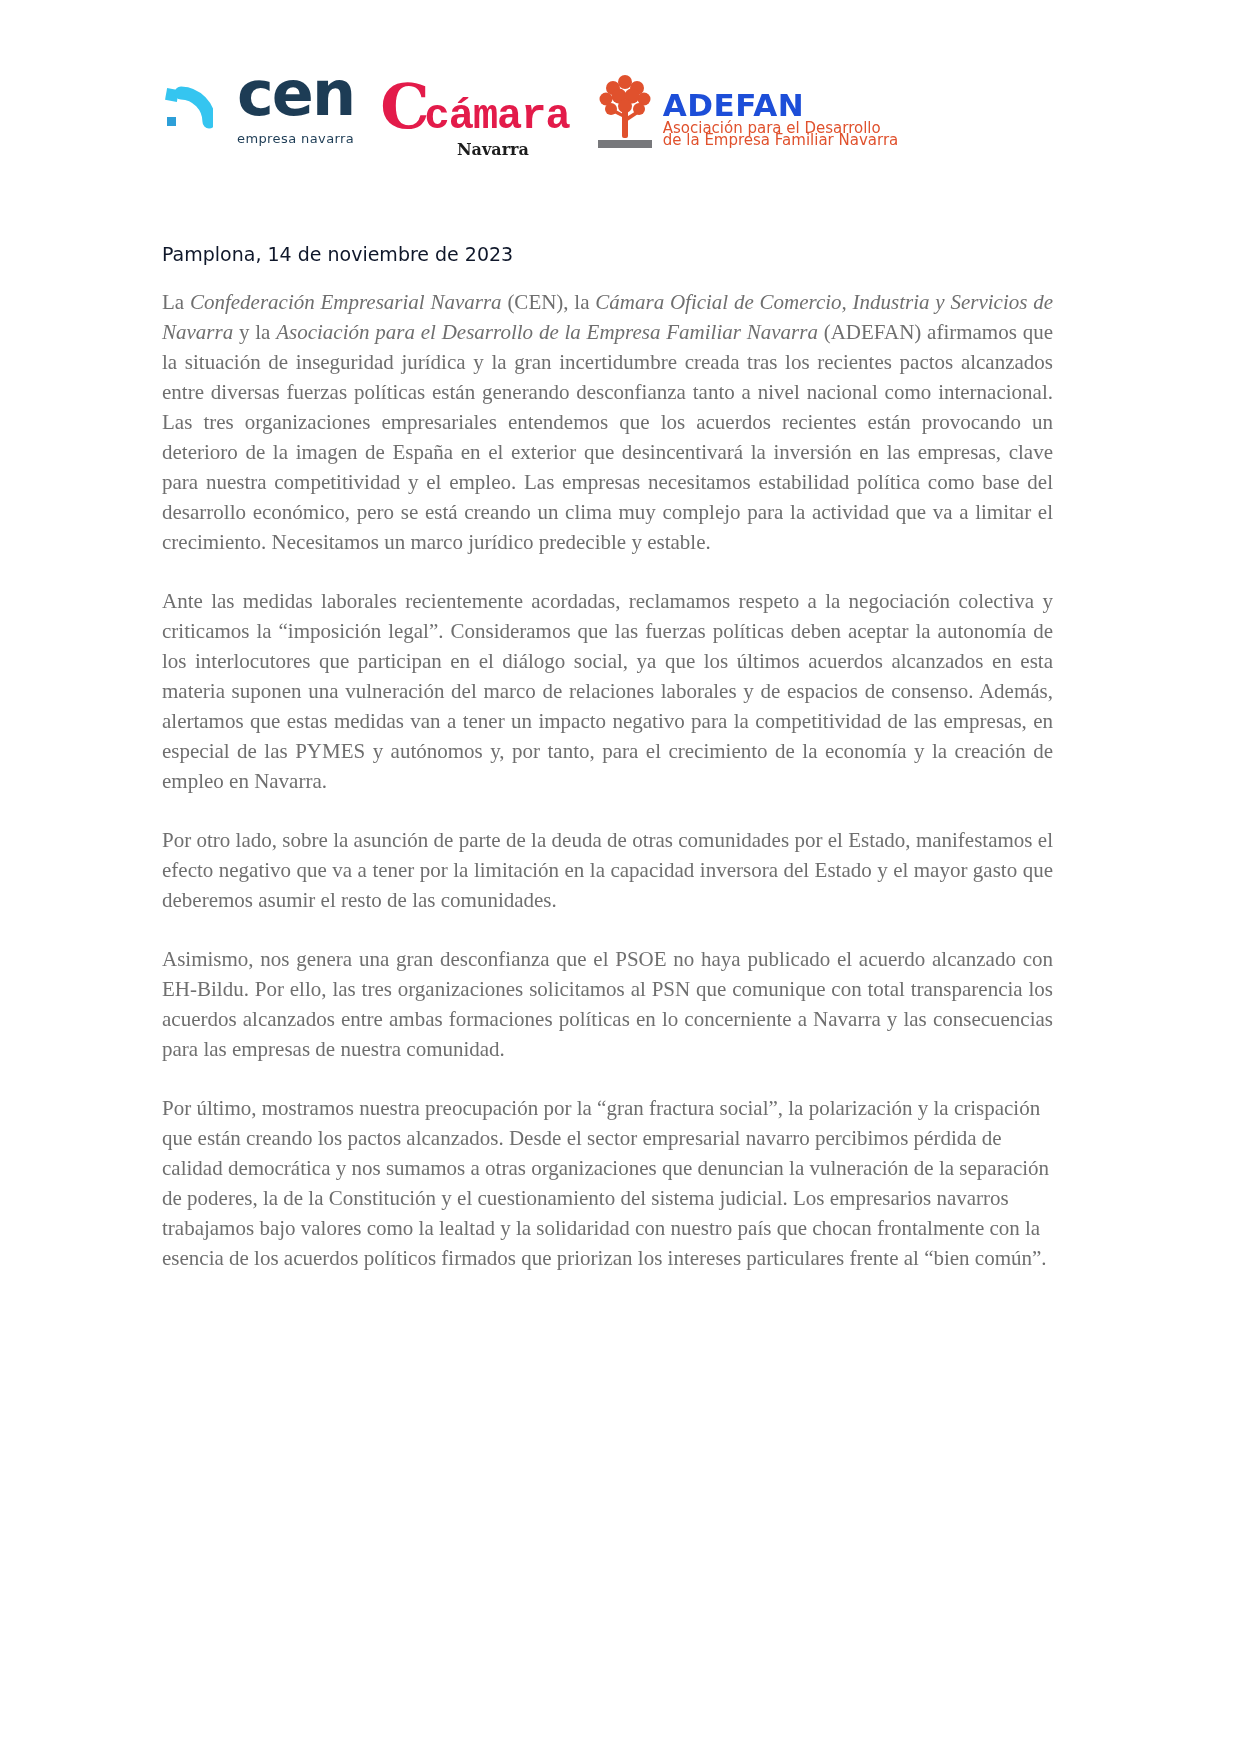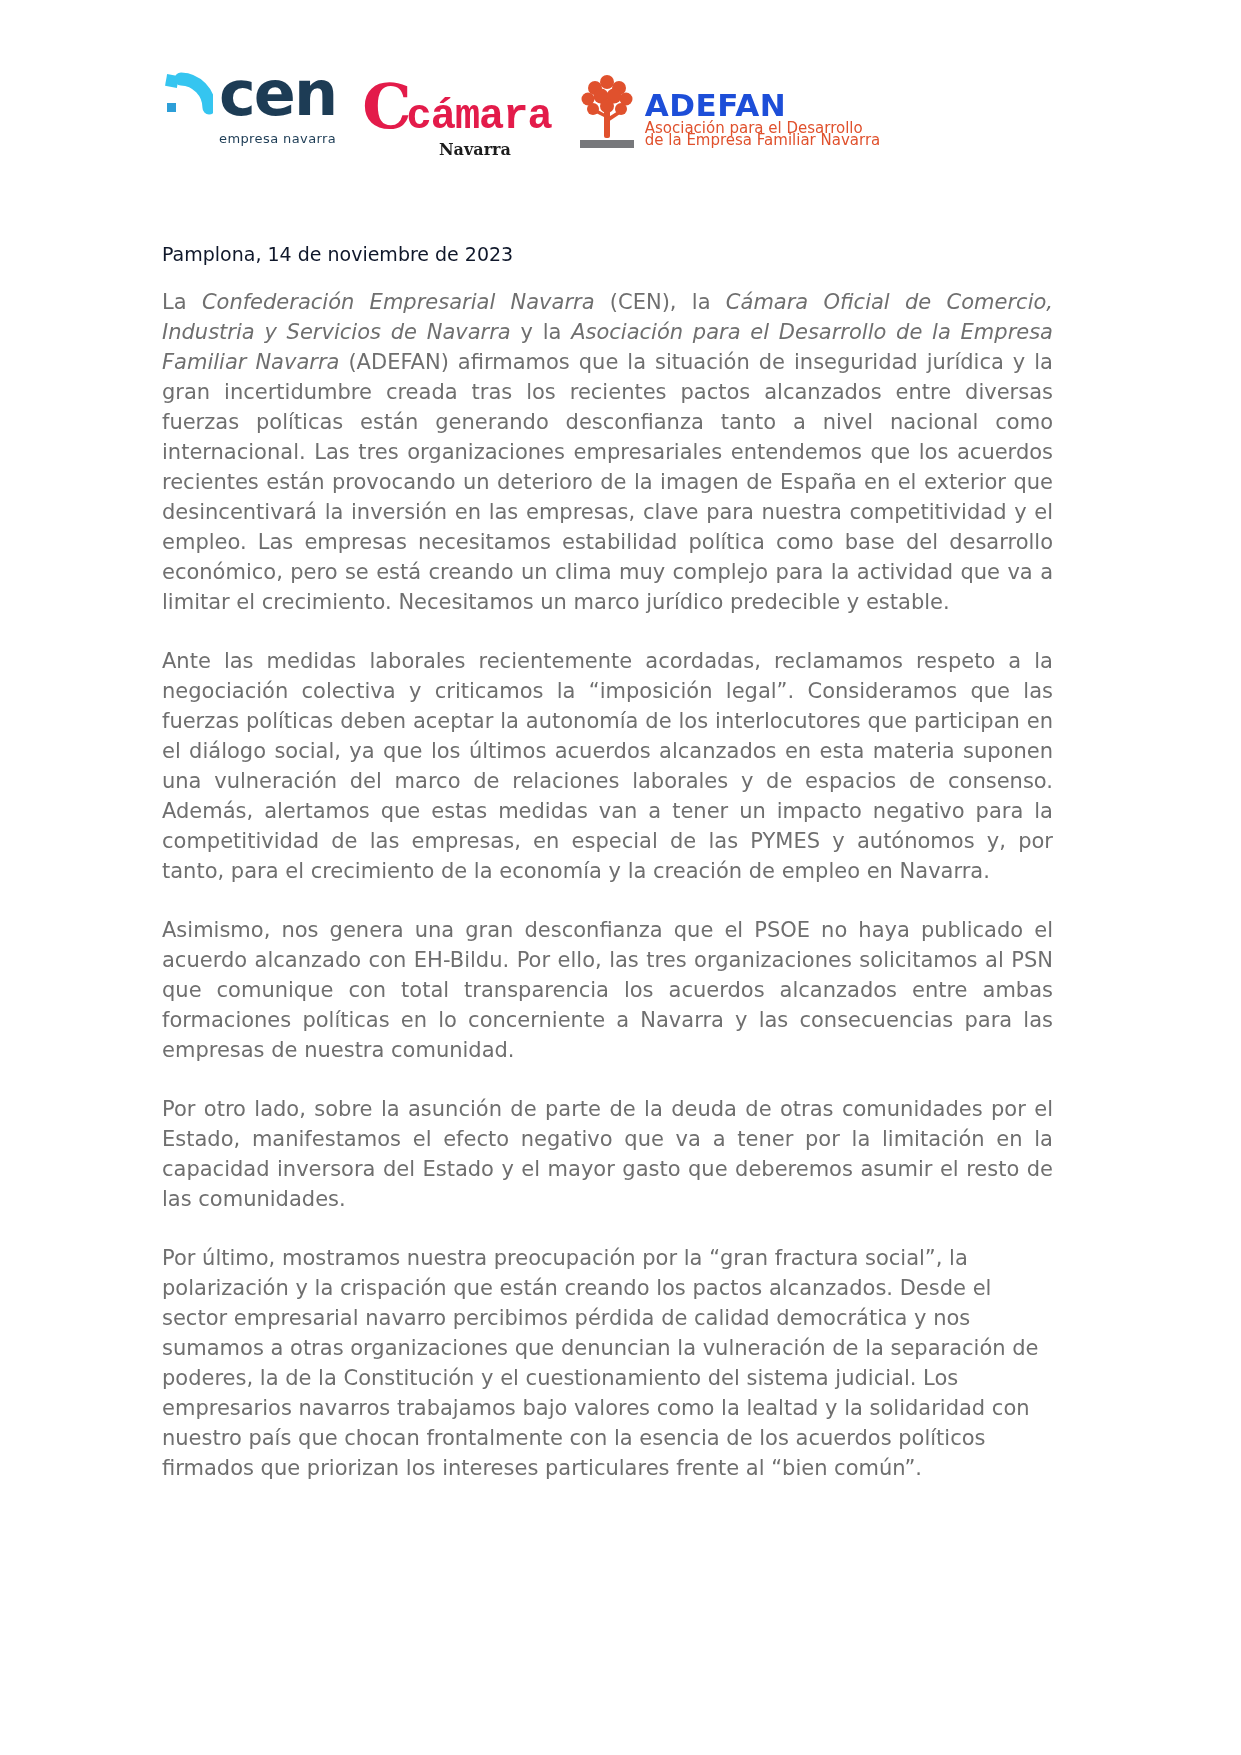--- a/index.html
+++ b/index.html
@@ -16,21 +16,21 @@
   .logo-row {
     position: absolute;
     top: 66px;
     left: 163px;
     display: flex;
     align-items: flex-start;
     gap: 26px;
   }
 
   
-  .logo-cen { display: flex; align-items: flex-start; gap: 6px; }
+  .logo-cen { display: flex; align-items: flex-end; gap: 24px; }
   .cen-icon { margin-top: 4px; }
   .cen-textcol { display: flex; flex-direction: column; align-items: center; }
   .cen-word {
     font-size: 62px;
     font-weight: 600;
     letter-spacing: -2px;
     line-height: 56px;
     color: #1d3c55;
   }
   .cen-sub {
@@ -100,21 +100,21 @@
   
   .doc-body {
     position: absolute;
     top: 287px;
     left: 162px;
     width: 903px;
     font-size: 21px;
     line-height: 30px;
     color: #6f6f6f;
   }
-  .doc-body p { margin: 0 12px 29px 0; }
+  .doc-body p { margin: 0 12px 29px 0; font-family: Liberation Serif, serif; }
   .doc-body p.justify { text-align: justify; text-justify: inter-word; }
   .doc-body p.left { text-align: left; }
   .doc-body em { font-style: italic; }
 </style>
 </head>
 <body>
 
 <div class="page">
 
   <header class="logo-row">
@@ -168,18 +168,18 @@
     </div>
 
   </header>
 
 
   <div class="dateline">Pamplona, 14 de noviembre de 2023</div>
 
   <main class="doc-body">
       <p class="justify"><span>La </span><em>Confederación Empresarial Navarra</em><span> (CEN), la </span><em>Cámara Oficial de Comercio, Industria y Servicios de Navarra</em><span> y la </span><em>Asociación para el Desarrollo de la Empresa Familiar Navarra</em><span> (ADEFAN) afirmamos que la situación de inseguridad jurídica y la gran incertidumbre creada tras los recientes pactos alcanzados entre diversas fuerzas políticas están generando desconfianza tanto a nivel nacional como internacional. Las tres organizaciones empresariales entendemos que los acuerdos recientes están provocando un deterioro de la imagen de España en el exterior que desincentivará la inversión en las empresas, clave para nuestra competitividad y el empleo. Las empresas necesitamos estabilidad política como base del desarrollo económico, pero se está creando un clima muy complejo para la actividad que va a limitar el crecimiento. Necesitamos un marco jurídico predecible y estable.</span></p>
       <p class="justify"><span>Ante las medidas laborales recientemente acordadas, reclamamos respeto a la negociación colectiva y criticamos la “imposición legal”. Consideramos que las fuerzas políticas deben aceptar la autonomía de los interlocutores que participan en el diálogo social, ya que los últimos acuerdos alcanzados en esta materia suponen una vulneración del marco de relaciones laborales y de espacios de consenso. Además, alertamos que estas medidas van a tener un impacto negativo para la competitividad de las empresas, en especial de las PYMES y autónomos y, por tanto, para el crecimiento de la economía y la creación de empleo en Navarra.</span></p>
+      <p class="justify"><span>Por otro lado, sobre la asunción de parte de la deuda de otras comunidades por el Estado, manifestamos el efecto negativo que va a tener por la limitación en la capacidad inversora del Estado y el mayor gasto que deberemos asumir el resto de las comunidades.</span></p>
       <p class="justify"><span>Asimismo, nos genera una gran desconfianza que el PSOE no haya publicado el acuerdo alcanzado con EH-Bildu. Por ello, las tres organizaciones solicitamos al PSN que comunique con total transparencia los acuerdos alcanzados entre ambas formaciones políticas en lo concerniente a Navarra y las consecuencias para las empresas de nuestra comunidad.</span></p>
-      <p class="justify"><span>Por otro lado, sobre la asunción de parte de la deuda de otras comunidades por el Estado, manifestamos el efecto negativo que va a tener por la limitación en la capacidad inversora del Estado y el mayor gasto que deberemos asumir el resto de las comunidades.</span></p>
       <p class="left"><span>Por último, mostramos nuestra preocupación por la “gran fractura social”, la polarización y la crispación que están creando los pactos alcanzados. Desde el sector empresarial navarro percibimos pérdida de calidad democrática y nos sumamos a otras organizaciones que denuncian la vulneración de la separación de poderes, la de la Constitución y el cuestionamiento del sistema judicial. Los empresarios navarros trabajamos bajo valores como la lealtad y la solidaridad con nuestro país que chocan frontalmente con la esencia de los acuerdos políticos firmados que priorizan los intereses particulares frente al “bien común”.</span></p>
     </main>
 
 </div>
 
 </body></html>

